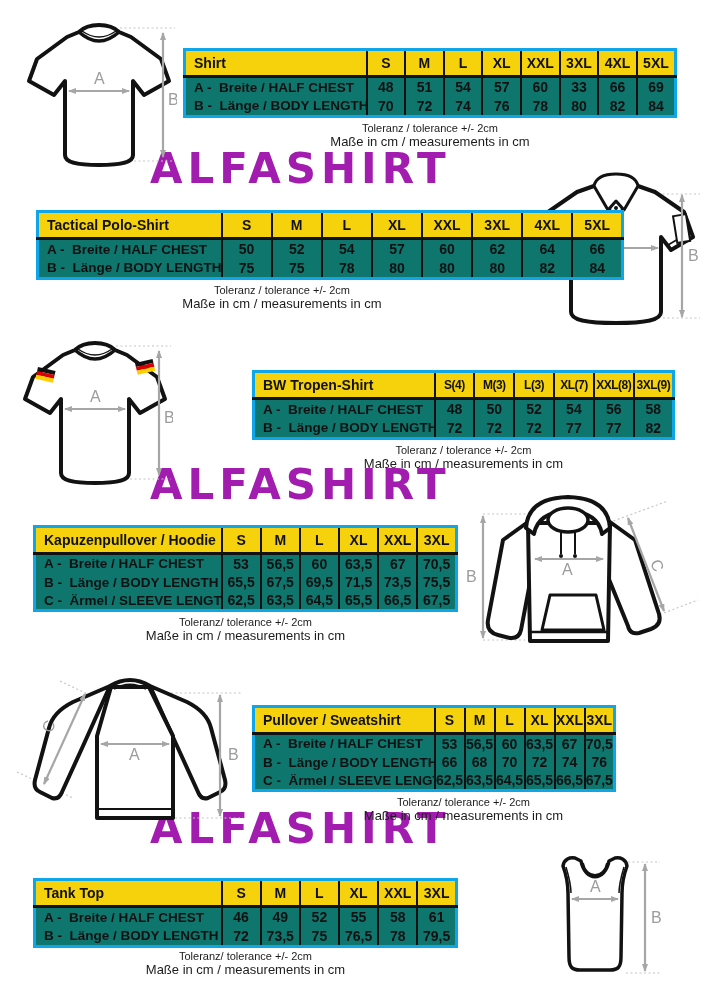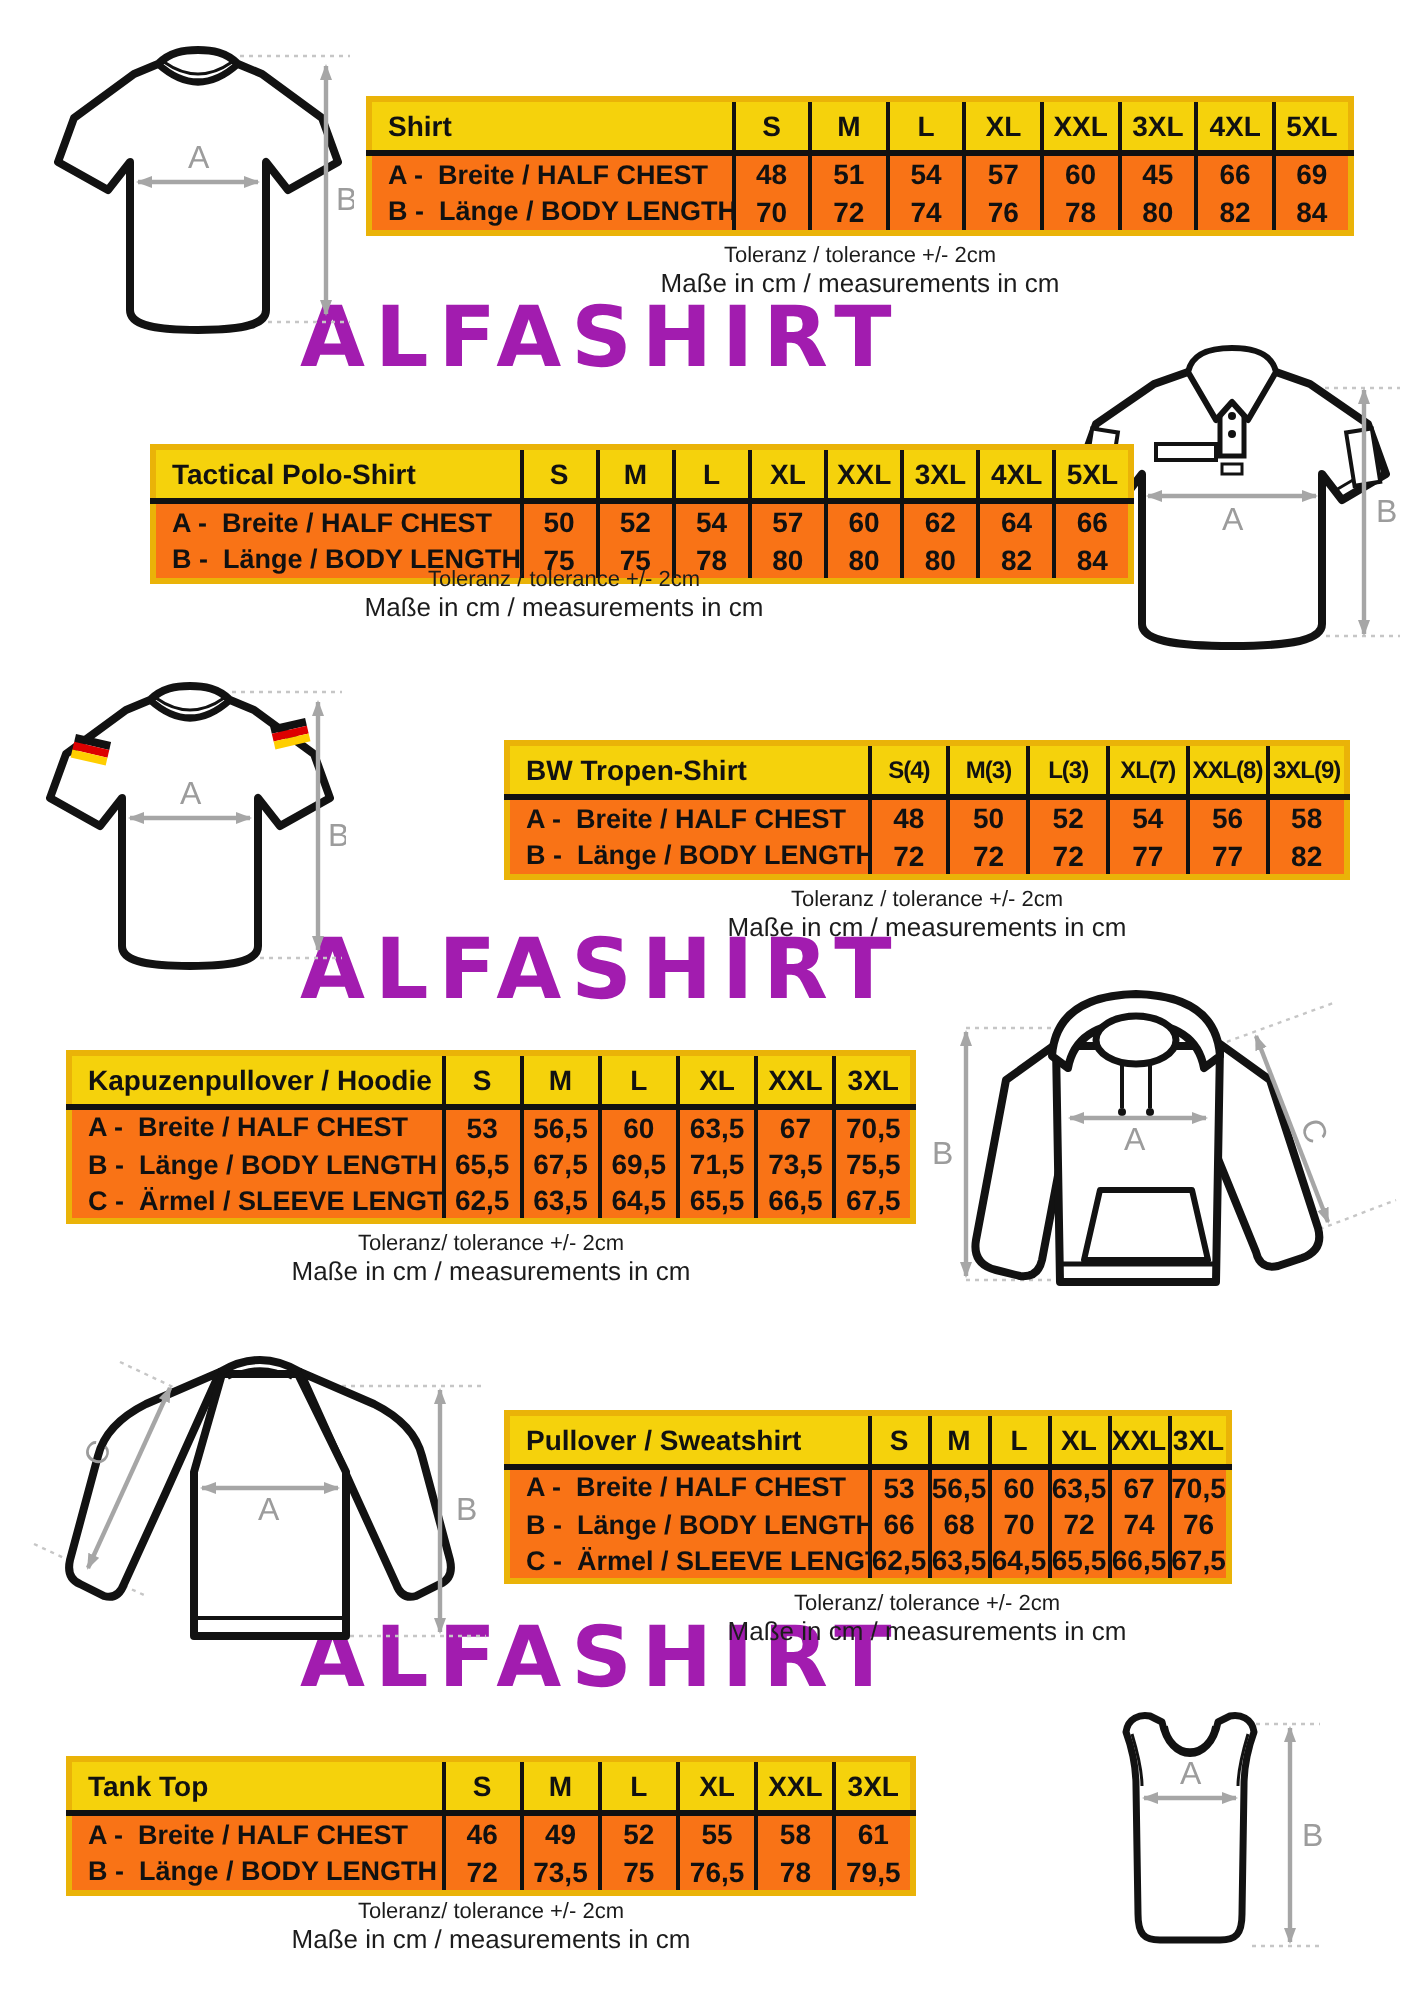--- a/index.html
+++ b/index.html
@@ -10,21 +10,21 @@
   }
   
   .watermark {
     position:absolute; left:150px; z-index:0; white-space:nowrap;
     font-family:"DejaVu Sans", sans-serif; font-weight:bold;
     font-size:42px; letter-spacing:5px; color:#a21caf; user-select:none;
   }
   
   .size-table {
     position:absolute; z-index:2; border-collapse:collapse; table-layout:fixed;
-    background:#f97316; border:3px solid #eab308; color:#111;
+    background:#0f766e; border:3px solid #0ea5e9; color:#111;
   }
   .size-table th, .size-table td {
     border-left:2px solid #111; font-weight:bold; overflow:hidden;
   }
   .size-table th:first-child, .size-table td:first-child { border-left:none; }
   .size-table thead tr { height:27px; }
   .size-table thead th {
     background:var(--yellow,#f5d20c); border-bottom:3px solid #111; font-size:14px;
   }
   .size-table tbody tr { height:20px; }
@@ -94,21 +94,21 @@
         </tr>
       </thead>
       <tbody>
         <tr>
           <td class="label-cell">A -  Breite / HALF CHEST</td>
           <td class="value-cell">48</td>
           <td class="value-cell">51</td>
           <td class="value-cell">54</td>
           <td class="value-cell">57</td>
           <td class="value-cell">60</td>
-          <td class="value-cell">45</td>
+          <td class="value-cell">33</td>
           <td class="value-cell">66</td>
           <td class="value-cell">69</td>
         </tr>
         <tr>
           <td class="label-cell">B -  Länge / BODY LENGTH</td>
           <td class="value-cell">70</td>
           <td class="value-cell">72</td>
           <td class="value-cell">74</td>
           <td class="value-cell">76</td>
           <td class="value-cell">78</td>
@@ -116,21 +116,21 @@
           <td class="value-cell">82</td>
           <td class="value-cell">84</td>
         </tr>
       </tbody>
     </table>
   <div class="tol" style="left:183px;top:122px;width:494px;">
     <div class="tol1">Toleranz / tolerance +/- 2cm</div>
     <div class="tol2">Maße in cm / measurements in cm</div>
   </div>
 
-  <table class="size-table" style="left:36px;top:222px;width:492px;margin-left:39px;">
+  <table class="size-table" style="left:36px;top:210px;width:588px;">
       <colgroup>
         <col style="width: 184px;">
         <col>
         <col>
         <col>
         <col>
         <col>
         <col>
         <col>
         <col>

